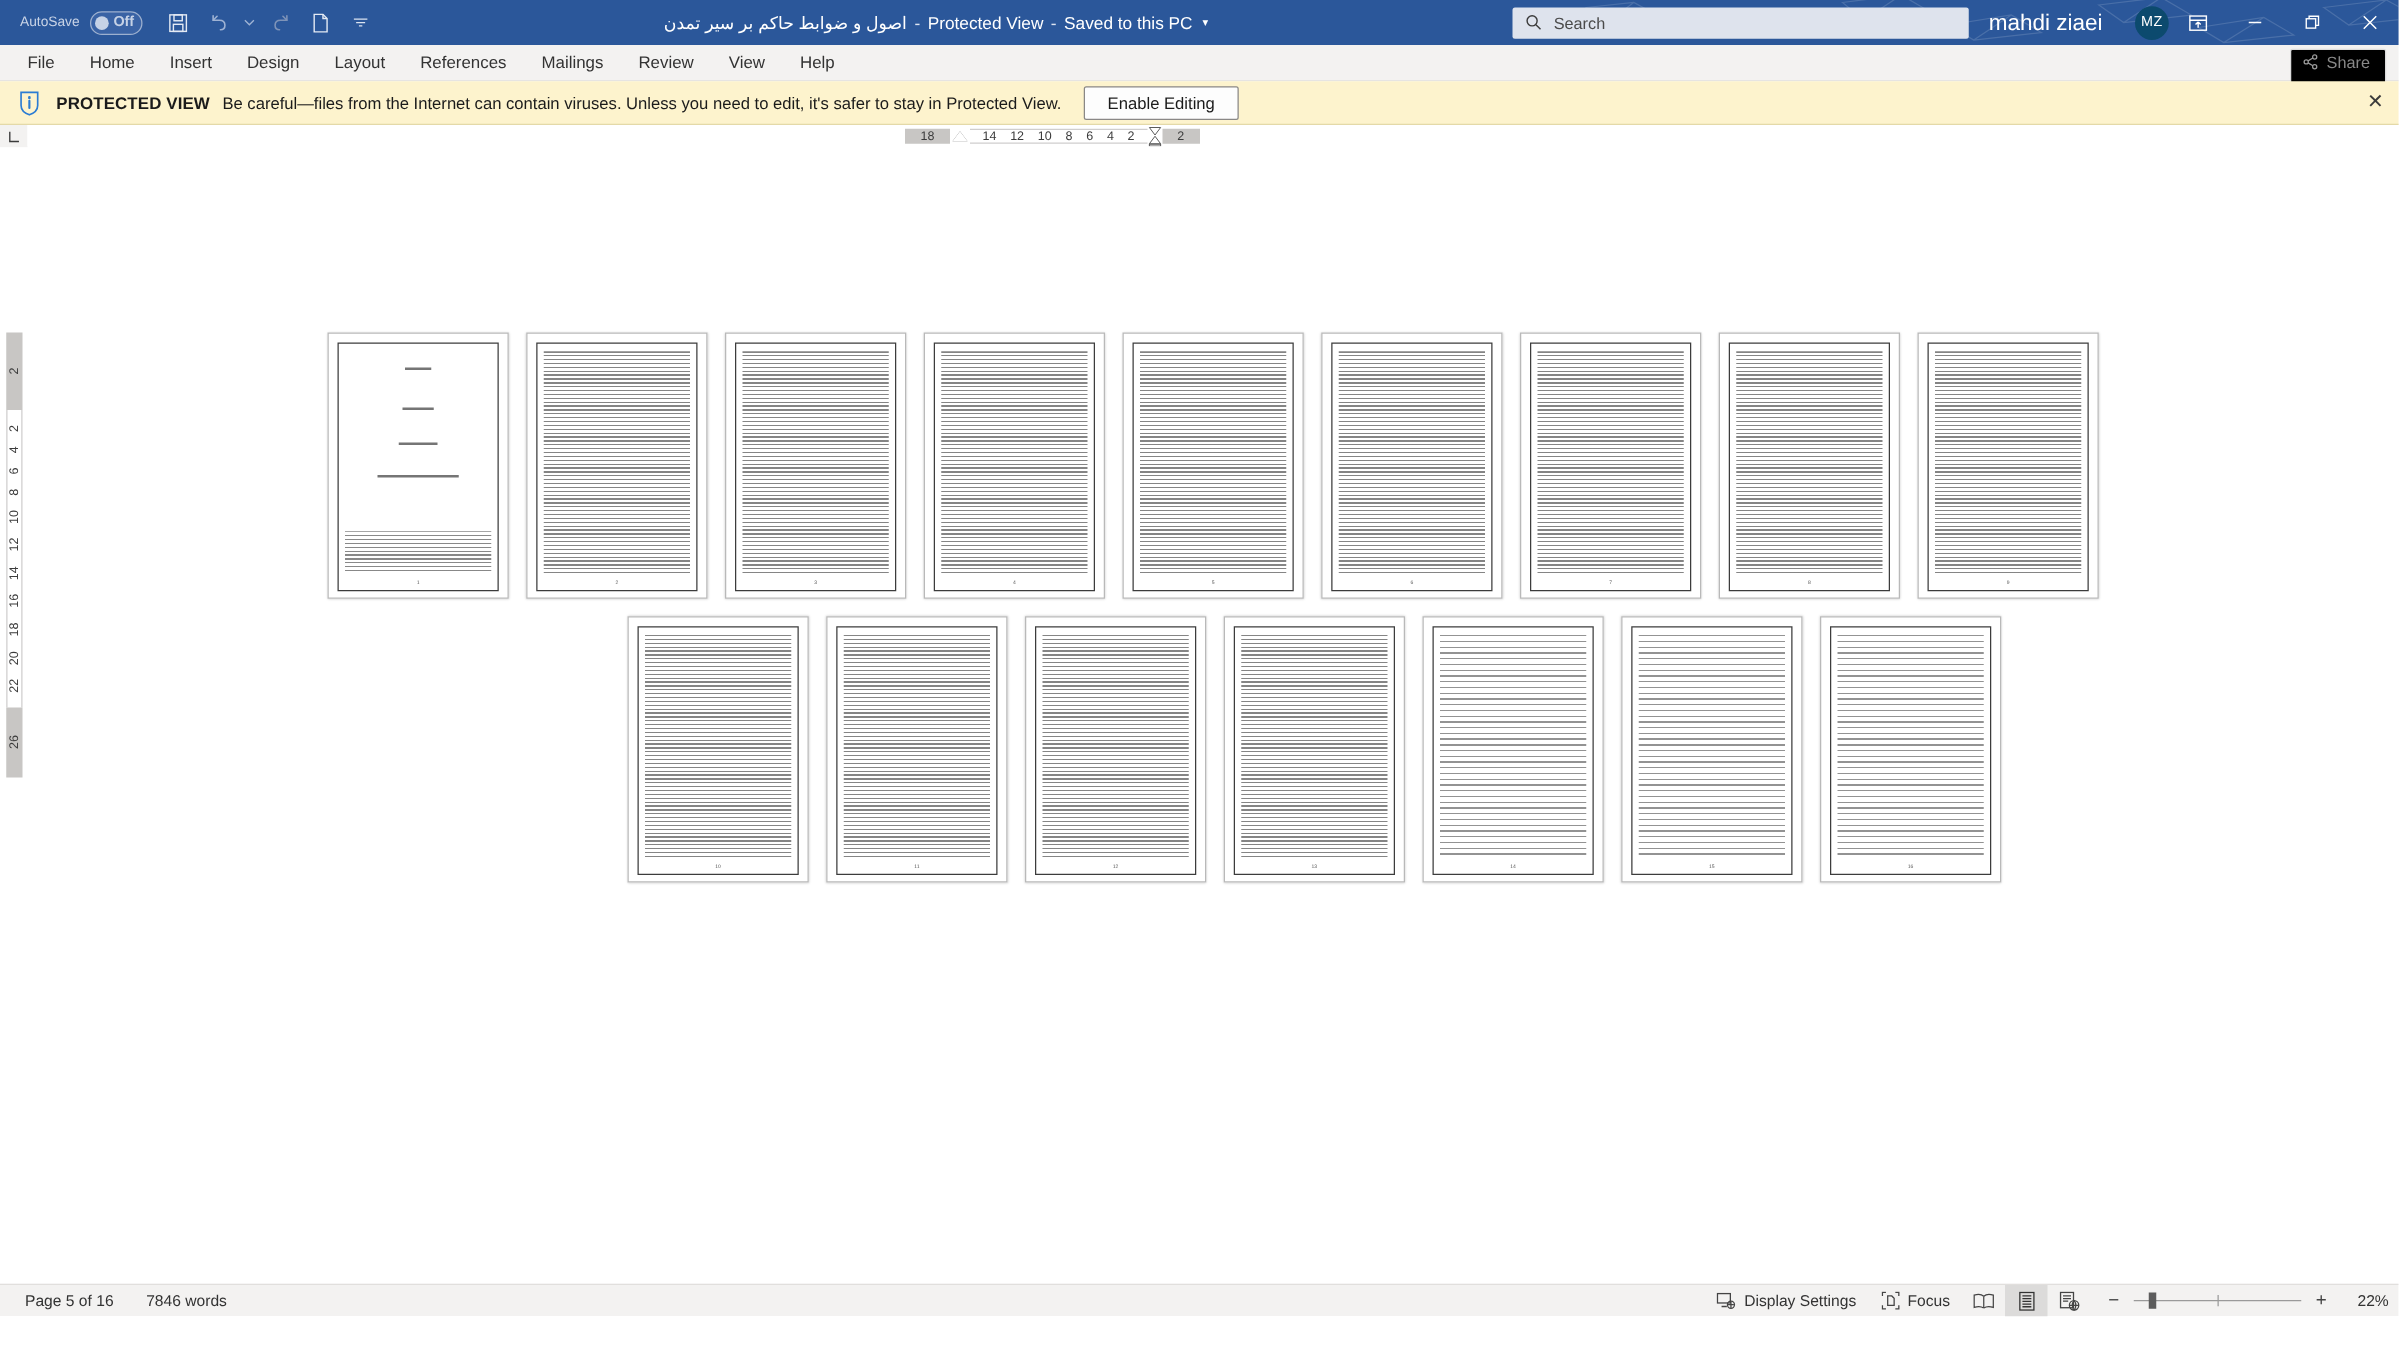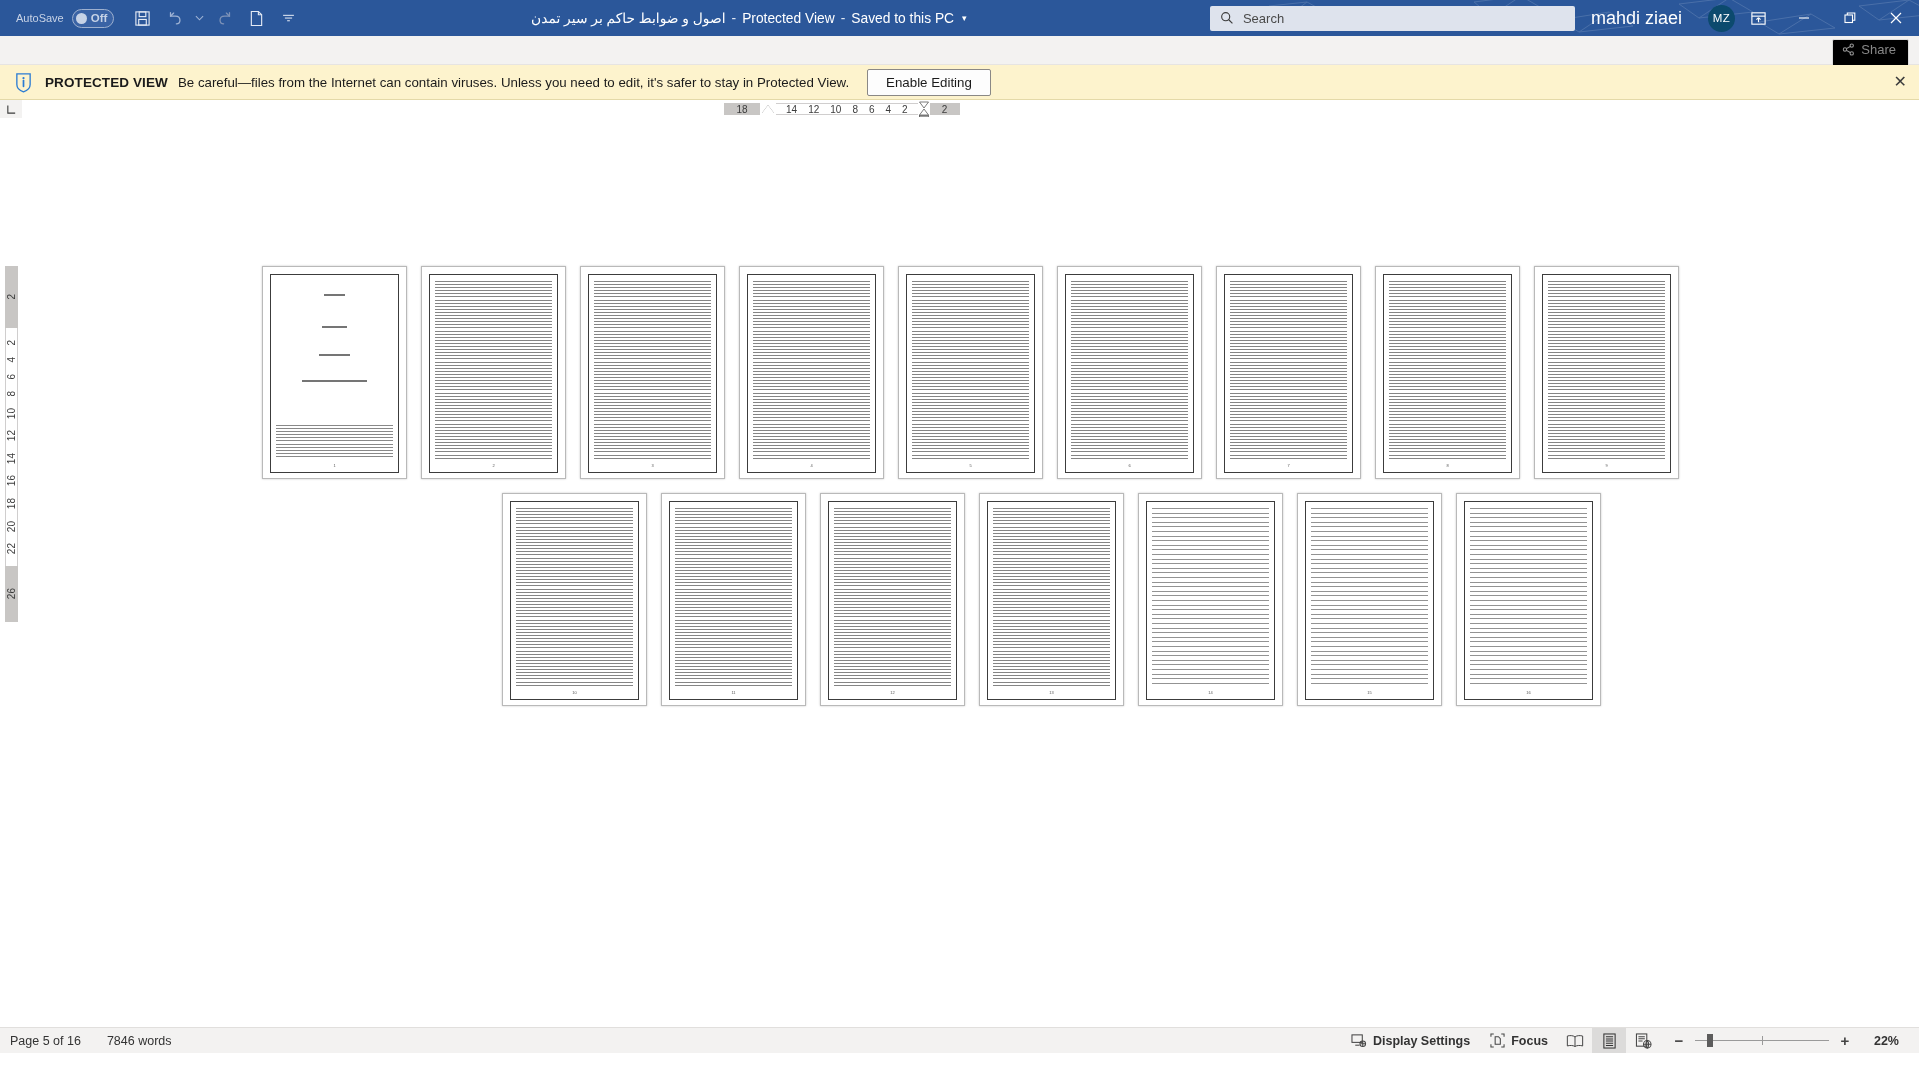--- a/index.html
+++ b/index.html
@@ -217,22 +217,22 @@
       rgba(255,255,255,0) 1px, rgba(255,255,255,0) 3.1px);
     opacity: .6;
   }
 
   
   .statusbar {
     position: absolute; left: 0; right: 0; bottom: 0; height: 26px;
     background: #f3f2f1; border-top: 1px solid #e1dfdd;
     display: flex; align-items: center; font-size: 12.5px; color: #333;
   }
-  .sb-left { display: flex; align-items: center; gap: 26px; padding-left: 10px; }
-  .sb-right { margin-left: auto; display: flex; align-items: center; padding-right: 20px; gap: 0; font-weight: bold; }
+  .sb-left { display: flex; align-items: center; gap: 26px; padding-left: 20px; }
+  .sb-right { margin-left: auto; display: flex; align-items: center; padding-right: 8px; gap: 0; }
   .sb-item { display: flex; align-items: center; gap: 6px; padding: 0 10px; height: 26px; }
   .view-btn {
     width: 34px; height: 26px; display: flex; align-items: center; justify-content: center;
   }
   .view-btn.active { background: #dcdbda; }
   .zoom-wrap { display: flex; align-items: center; gap: 9px; margin-left: 12px; }
   .zoom-sign { font-size: 15px; color: #444; width: 14px; text-align: center; }
   .zoom-track {
     width: 134px; height: 1px; background: #9a9a9a; position: relative;
   }
@@ -347,20 +347,32 @@
     </div>
     <div class="wbtn close">
       <svg width="12" height="12" viewBox="0 0 12 12" stroke="#ffffff" stroke-width="1.2">
           <path d="M1 1 L11 11 M11 1 L1 11"></path>
         </svg>
     </div>
   </div>
 </div>
 
 <div class="ribbon">
+  <div class="tabs">
+    <div class="tab">File</div>
+    <div class="tab">Home</div>
+    <div class="tab">Insert</div>
+    <div class="tab">Design</div>
+    <div class="tab">Layout</div>
+    <div class="tab">References</div>
+    <div class="tab">Mailings</div>
+    <div class="tab">Review</div>
+    <div class="tab">View</div>
+    <div class="tab">Help</div>
+  </div>
   <div class="share-btn">
     <svg width="13" height="13" viewBox="0 0 14 14" fill="none" stroke="#999999" stroke-width="1.1">
       <circle cx="10.5" cy="2.8" r="1.8"></circle>
         <circle cx="3.2" cy="7" r="1.8"></circle>
         <circle cx="10.5" cy="11.2" r="1.8"></circle>
       <path d="M4.8 6.1 L8.9 3.7 M4.8 7.9 L8.9 10.3"></path>
     </svg>
     <span>Share</span>
   </div>
 </div>

